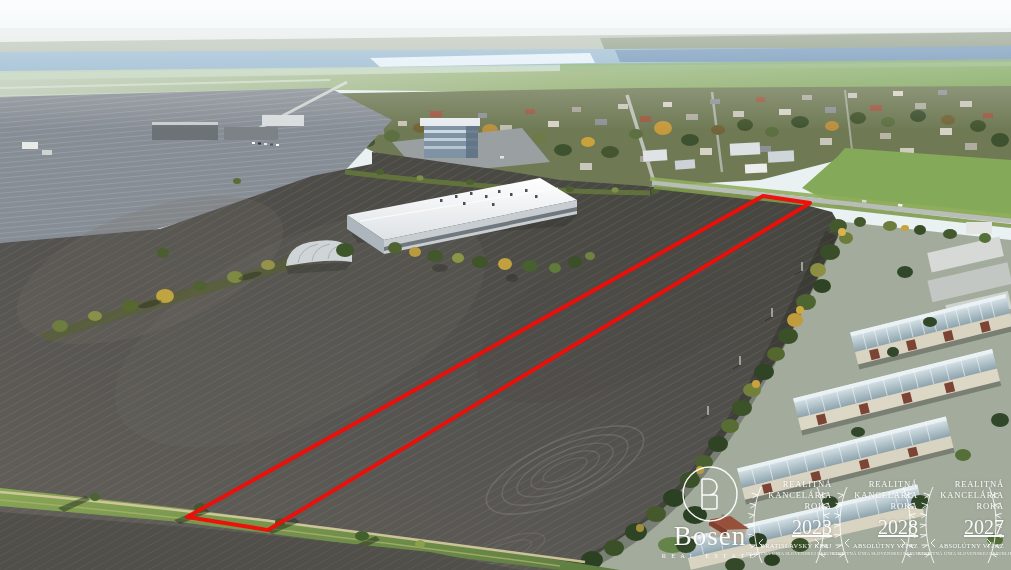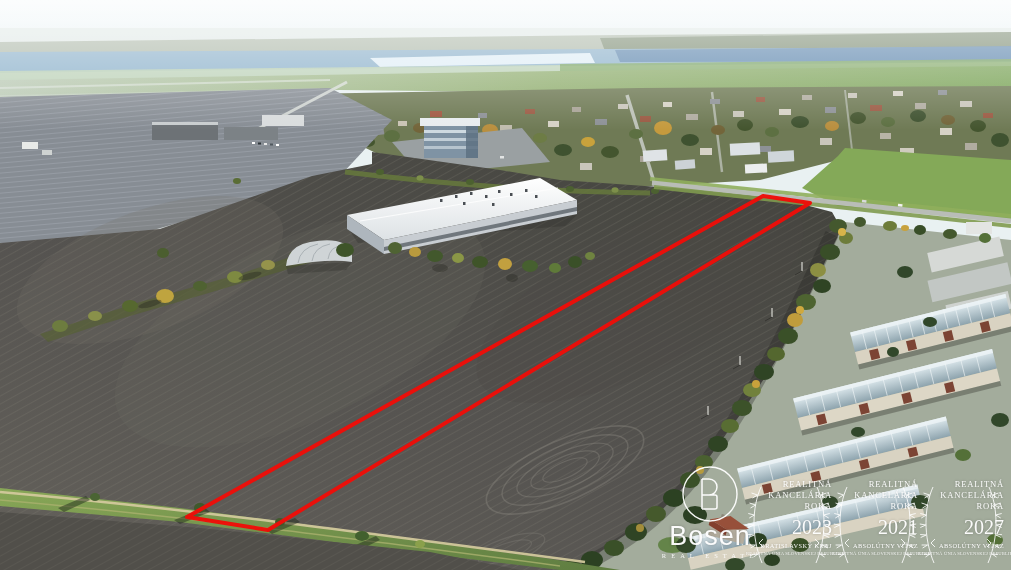--- a/index.html
+++ b/index.html
@@ -3,29 +3,29 @@
 <meta charset="utf-8">
 <style>
   html,body{margin:0;padding:0;background:#1a1a1a;}
   .stage{position:relative;width:1011px;height:570px;overflow:hidden;
          font-family:"Liberation Sans",sans-serif;background:#e9f1f2;}
   .scene{position:absolute;inset:0;}
   
   .watermark{position:absolute;inset:0;color:rgba(255,255,255,.96);}
   .logo{position:absolute;left:652px;top:465px;width:116px;text-align:center;}
   .logo svg{display:block;margin:0 auto;}
-  .brand{font-family:Liberation Sans, sans-serif;font-size:27px;letter-spacing:1px;
+  .brand{font-family:Liberation Serif, serif;font-size:27px;letter-spacing:1px;
          line-height:26px;margin-top:-4px;text-shadow:0 0 3px rgba(0,0,0,.25);}
   .tagline{font-family:"Liberation Serif",serif;font-size:6.5px;letter-spacing:5px;
            margin-top:3px;opacity:.92;}
   .awards{position:absolute;left:746px;top:479px;display:flex;}
   .award{position:relative;width:86px;text-align:right;
          font-family:"Liberation Serif",serif;text-shadow:0 0 3px rgba(0,0,0,.25);}
   .award .ttl{font-size:8.6px;letter-spacing:.8px;line-height:11px;}
-  .award .yr{font-size:20px;margin-top:5px;line-height:20px;}
+  .award .yr{font-size:20px;margin-top:5px;line-height:20px;text-decoration:underline;}
   .award .sub{font-size:6.4px;letter-spacing:.4px;margin-top:5px;white-space:nowrap;}
   .award .fine{font-size:4.6px;letter-spacing:.2px;margin-top:2px;opacity:.85;white-space:nowrap;}
   .laurel{position:absolute;top:4px;width:18px;height:84px;}
   .laurel.l{left:1px;}
   .laurel.r{right:1px;transform:scaleX(-1);}
 </style>
 </head>
 <body>
 
 <div class="stage">
@@ -523,21 +523,21 @@
         <g fill="none" stroke="rgba(255,255,255,.95)" stroke-width=".9">
           <path d="M14,4 C5,24 4,54 15,80"></path>
           <path d="M10.5,12 l-6,-2 M10.5,12 l-5,3 M8.5,22 l-6,-2 M8.5,22 l-5,3 M7.3,32 l-6,-1.5 M7.3,32 l-5,3
                    M6.8,42 l-6,-1 M6.8,42 l-5.5,2.5 M7.2,52 l-6,-.5 M7.2,52 l-5.5,2.5 M8.6,62 l-6,0 M8.6,62 l-5,3 M11,71 l-6,.5 M11,71 l-4.5,3"></path>
           <path d="M16,56 l-4,4 l4,4"></path>
         </g>
       </svg>
       <div class="ttl">REALITNÁ</div>
       <div class="ttl">KANCELÁRIA</div>
       <div class="ttl">ROKA</div>
-      <div class="yr">2021</div>
+      <div class="yr">2028</div>
       <div class="sub">ABSOLÚTNY VÍŤAZ</div>
       <div class="fine">REALITNÁ ÚNIA SLOVENSKEJ REPUBLIKY</div>
     </div>
 
     <div class="award">
       <svg class="laurel l" viewBox="0 0 18 84">
         <g fill="none" stroke="rgba(255,255,255,.95)" stroke-width=".9">
           <path d="M14,4 C5,24 4,54 15,80"></path>
           <path d="M10.5,12 l-6,-2 M10.5,12 l-5,3 M8.5,22 l-6,-2 M8.5,22 l-5,3 M7.3,32 l-6,-1.5 M7.3,32 l-5,3
                    M6.8,42 l-6,-1 M6.8,42 l-5.5,2.5 M7.2,52 l-6,-.5 M7.2,52 l-5.5,2.5 M8.6,62 l-6,0 M8.6,62 l-5,3 M11,71 l-6,.5 M11,71 l-4.5,3"></path>

